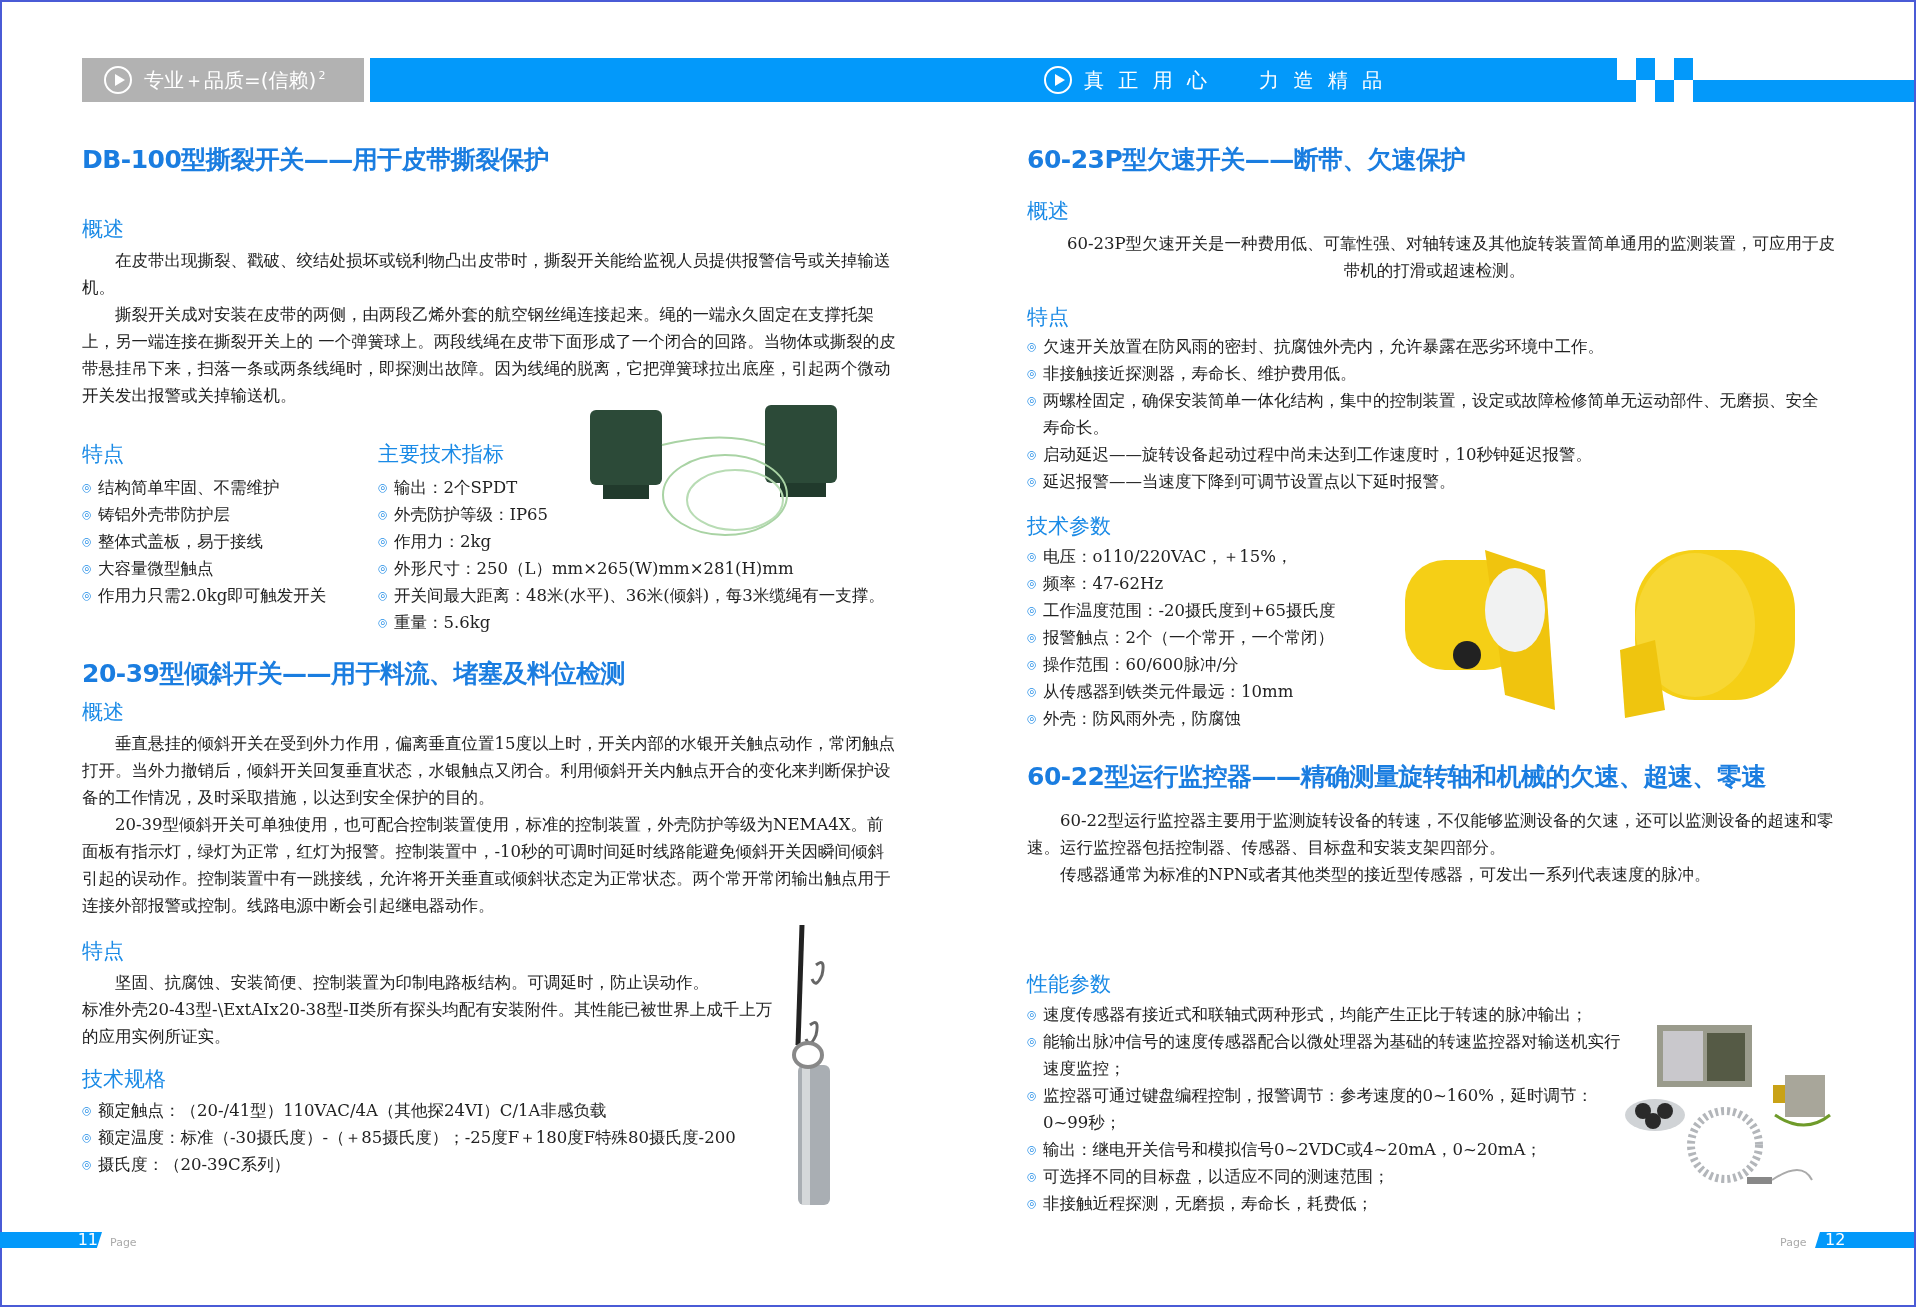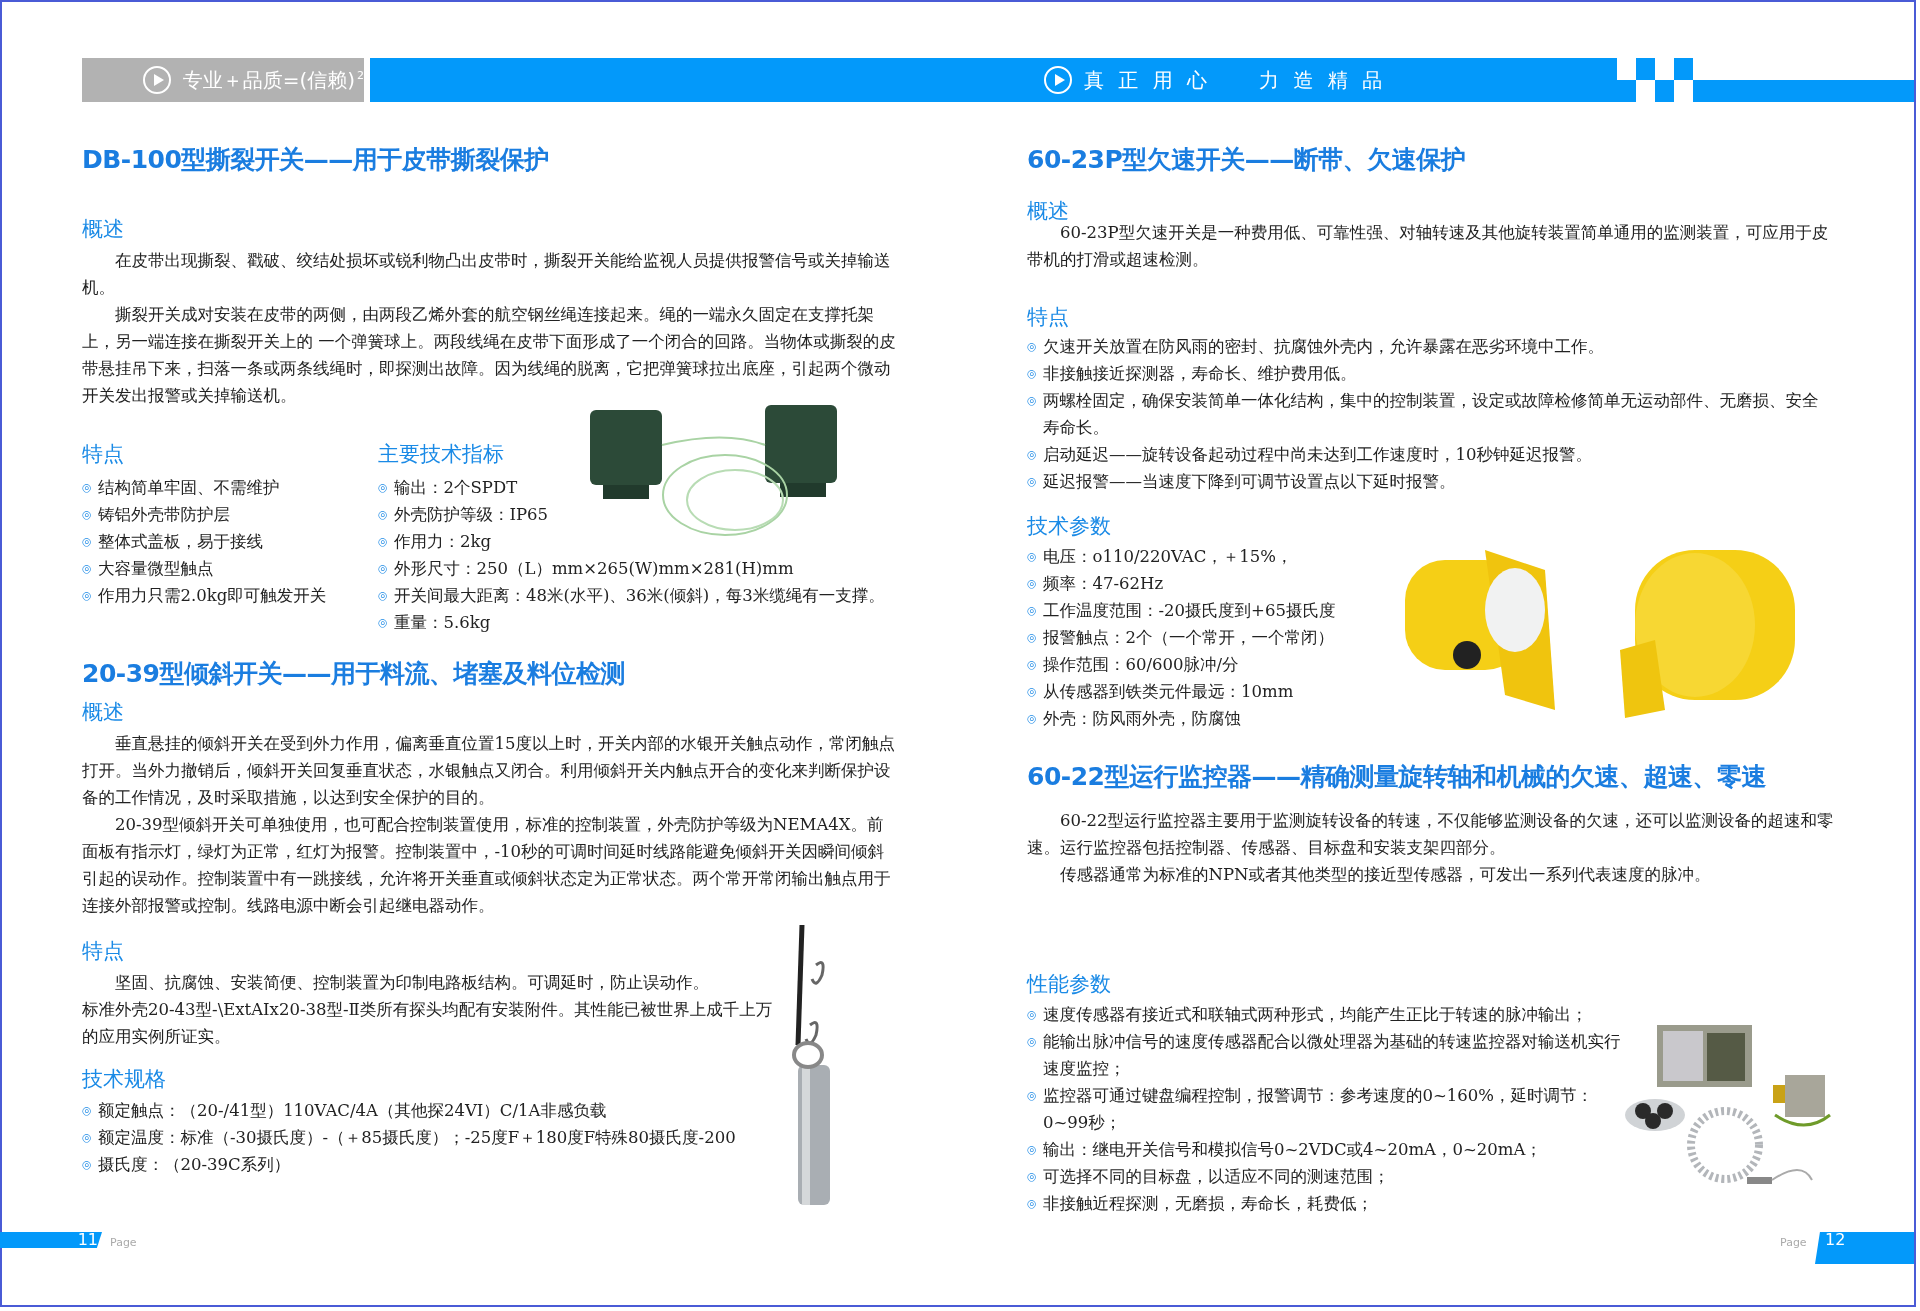--- a/index.html
+++ b/index.html
@@ -17,32 +17,32 @@
   .play::after { content:""; position:absolute; left:9px; top:6px; border-left:10px solid #fff; border-top:6px solid transparent; border-bottom:6px solid transparent; }
   .sup { font-size:11px; vertical-align:super; margin-left:2px; }
   .title { color:#1a7de0; font-family:"DejaVu Sans","Liberation Sans",sans-serif; font-weight:bold; font-size:25px; letter-spacing:-0.5px; white-space:nowrap; }
   .sub { color:#1a8ae6; font-family:"DejaVu Sans","Liberation Sans",sans-serif; font-size:21px; }
   .para { font-size:16.5px; line-height:27px; text-indent:2em; margin:0; }
   .para.noind { text-indent:0; }
   ul.bl { list-style:none; margin:0; padding:0; font-size:16.5px; line-height:27px; }
   ul.bl li { position:relative; padding-left:16px; }
   ul.bl li::before { content:"◎"; position:absolute; left:0; top:0; color:#1f8be6; font-size:11px; }
   .pagebar-l { left:0; top:1232px; width:102px; height:16px; background:#0399fa; clip-path:polygon(0 0,100% 0,95% 100%,0 100%); }
-  .pagebar-r { left:1815px; top:1232px; width:99px; height:32px; background:#0399fa; clip-path:polygon(5% 0,100% 0,100% 100%,0 100%);text-align:right; }
+  .pagebar-r { left:1815px; top:1232px; width:99px; height:16px; background:#0399fa; clip-path:polygon(5% 0,100% 0,100% 100%,0 100%);text-align:right; }
   .pnum { color:#fff; font-family:"DejaVu Sans","Liberation Sans",sans-serif; font-size:16px; line-height:16px; }
   .pword { color:#aaa; font-family:"DejaVu Sans","Liberation Sans",sans-serif; font-size:11px; }
   .img { position:absolute; }
 </style>
 </head>
 <body>
 
 <div class="frame"></div>
 
 <div class="abs hdr-gray">
-  <div class="hdr-text" style="padding-left:36px;justify-content:flex-end;">
+  <div class="hdr-text" style="padding-left:22px;">
     <span class="play"></span>
     <span><span>专业＋品质=(信赖)</span><span class="sup">2</span></span>
   </div>
 </div>
 <div class="abs hdr-blue-l"></div>
 <div class="abs hdr-blue-r">
   <div class="hdr-text" style="padding-left:44px;text-align:center;">
     <span class="play"></span>
     <span style="letter-spacing:4px;white-space:pre;">真 正 用 心　　力 造 精 品</span>
   </div>
@@ -123,21 +123,21 @@
   </svg>
 </div>
 
 <div class="abs pagebar-l">
   <span class="pnum abs" style="right:4px;top:0;text-align:right;">11</span>
 </div>
 <span class="abs pword" style="left:110px;top:1236px;">Page</span>
 
 <div class="abs title" style="left:1027px;top:143px;">60-23P型欠速开关——断带、欠速保护</div>
 <div class="abs sub" style="left:1027px;top:197px;">概述</div>
-<div class="abs" style="left:1027px;top:219px;width:815px;">
+<div class="abs" style="left:1027px;top:230px;width:815px;text-align:center;">
   <p class="para">60-23P型欠速开关是一种费用低、可靠性强、对轴转速及其他旋转装置简单通用的监测装置，可应用于皮带机的打滑或超速检测。</p>
 </div>
 
 <div class="abs sub" style="left:1027px;top:303px;">特点</div>
 <ul class="abs bl" style="left:1027px;top:333px;width:800px;">
   <li>欠速开关放置在防风雨的密封、抗腐蚀外壳内，允许暴露在恶劣环境中工作。</li>
   <li>非接触接近探测器，寿命长、维护费用低。</li>
   <li>两螺栓固定，确保安装简单一体化结构，集中的控制装置，设定或故障检修简单无运动部件、无磨损、安全寿命长。</li>
   <li>启动延迟——旋转设备起动过程中尚未达到工作速度时，10秒钟延迟报警。</li>
   <li>延迟报警——当速度下降到可调节设置点以下延时报警。</li>

